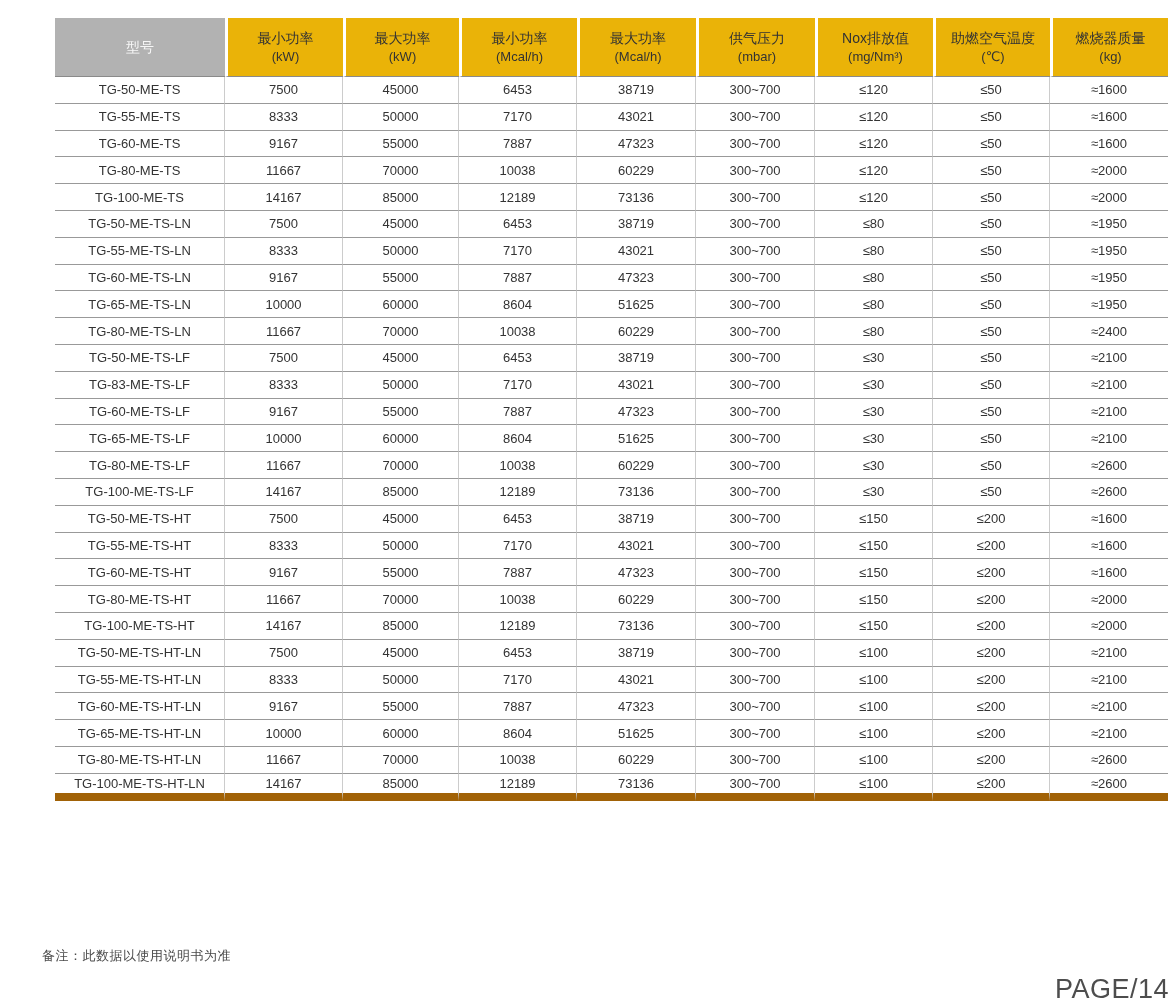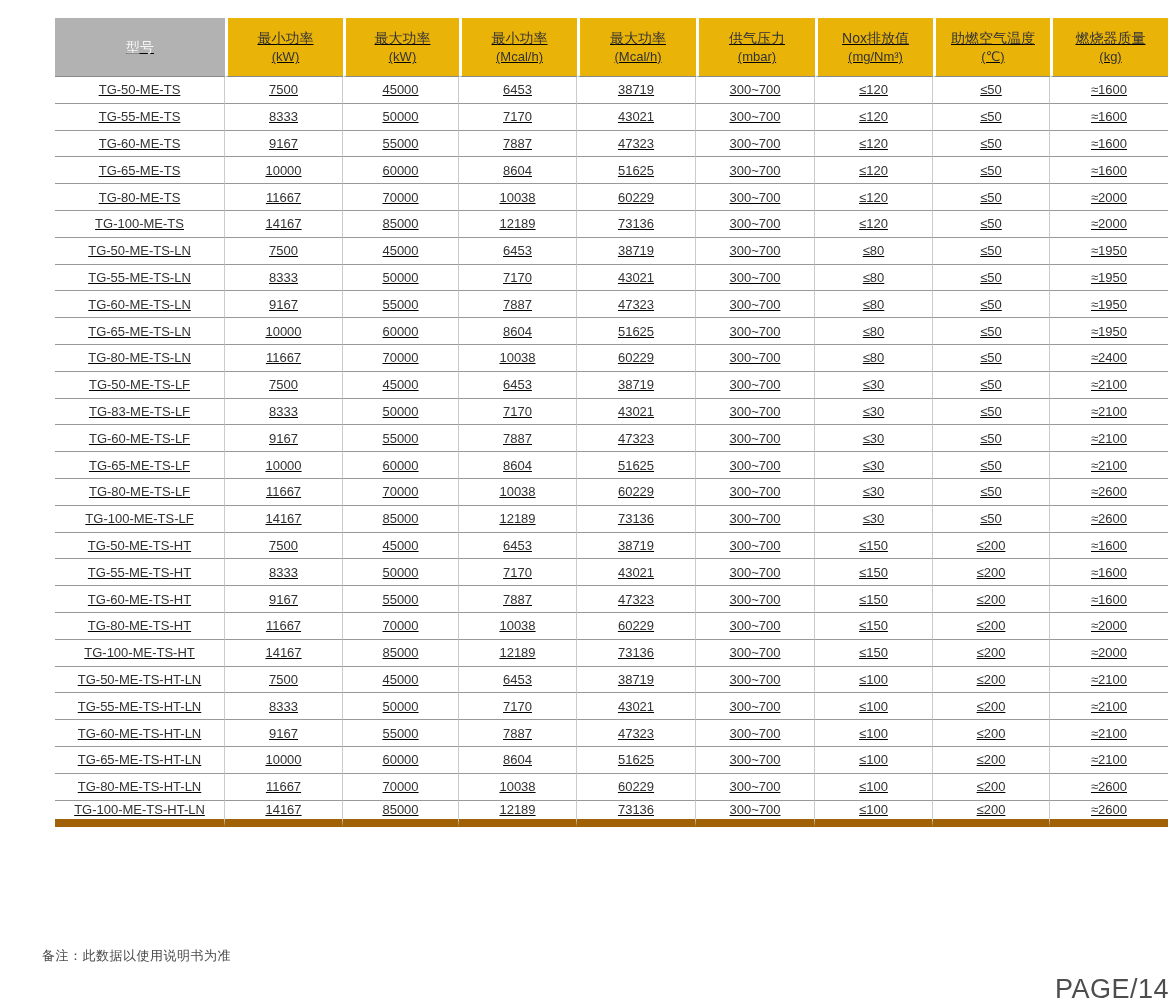--- a/index.html
+++ b/index.html
@@ -10,21 +10,20 @@
     overflow: hidden;
   }
   .page { position: relative; width: 1170px; height: 1000px; background: #fff; }
 
   table.spec {
     border-collapse: separate;
     border-spacing: 0;
     table-layout: fixed;
     width: 1113px;
     margin: 18px 0 0 55px;
-    text-decoration: underline;
   }
   thead th {
     background: #eab308;
     height: 59px;
     vertical-align: middle;
     text-align: center;
     font-weight: normal;
     border-left: 3px solid #ffffff;
     border-bottom: 1px solid #8a8a8a;
     padding: 0;
@@ -151,31 +150,20 @@
           <td>9167</td>
           <td>55000</td>
           <td>7887</td>
           <td>47323</td>
           <td>300~700</td>
           <td>≤120</td>
           <td>≤50</td>
           <td>≈1600</td>
         </tr>
         <tr>
-          <td>TG-65-ME-TS</td>
-          <td>10000</td>
-          <td>60000</td>
-          <td>8604</td>
-          <td>51625</td>
-          <td>300~700</td>
-          <td>≤120</td>
-          <td>≤50</td>
-          <td>≈1600</td>
-        </tr>
-        <tr>
           <td>TG-80-ME-TS</td>
           <td>11667</td>
           <td>70000</td>
           <td>10038</td>
           <td>60229</td>
           <td>300~700</td>
           <td>≤120</td>
           <td>≤50</td>
           <td>≈2000</td>
         </tr>

